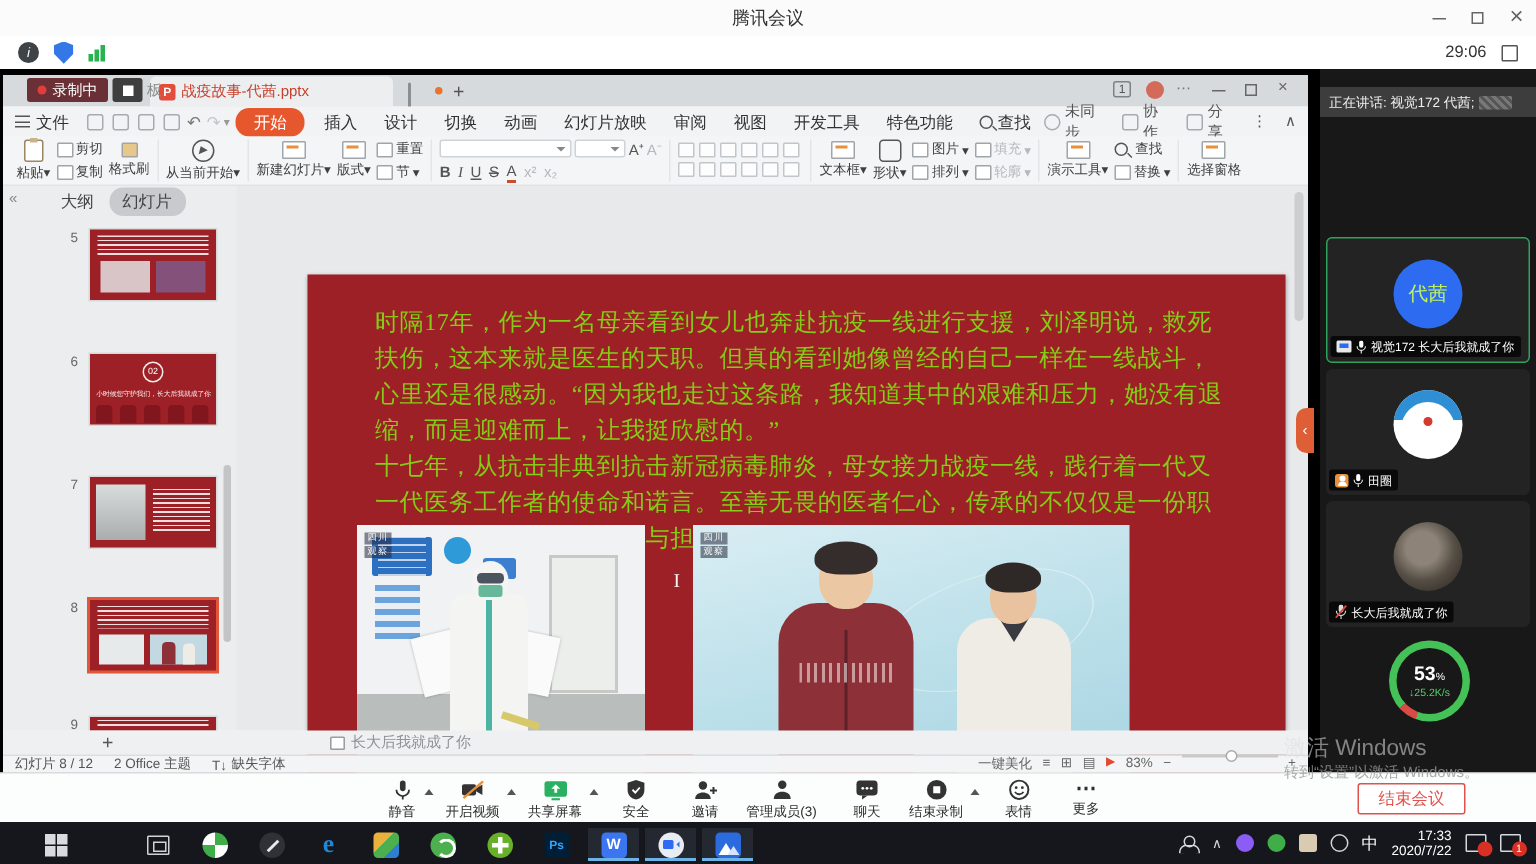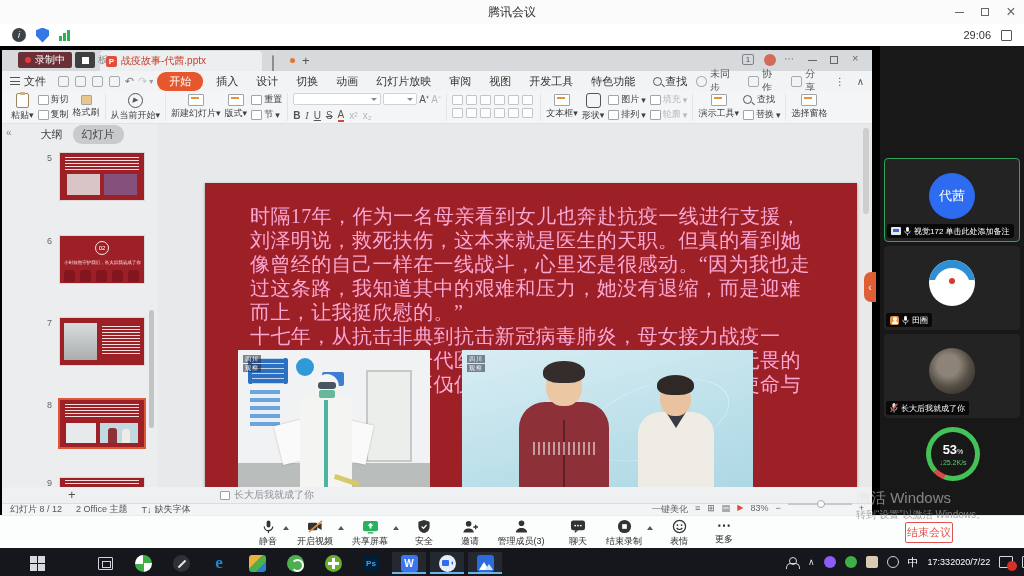--- a/index.html
+++ b/index.html
@@ -89,21 +89,21 @@
   .tlines{background:repeating-linear-gradient(180deg,rgba(255,255,255,.85) 0 1px,transparent 1px 3px);}
   .fist{position:absolute;bottom:1px;width:11px;height:12px;background:#82161f;border-radius:3px 3px 1px 1px;}
   .pscroll{position:absolute;left:147px;top:186px;width:5px;height:118px;background:#c3c4c6;border-radius:3px;}
   .t6c{position:absolute;left:50%;transform:translateX(-50%);top:5px;width:14px;height:14px;border:1px solid rgba(255,255,255,.9);border-radius:50%;color:#fff;font-size:6px;display:flex;align-items:center;justify-content:center;}
   .t6t{position:absolute;left:0;right:0;top:23px;text-align:center;color:rgba(255,255,255,.92);font-size:5px;transform:scale(.9);white-space:nowrap;}
 
   
   .canvas{position:absolute;left:156px;top:74px;width:714px;height:363px;background:#e8e9eb;}
   .cscroll{position:absolute;right:3px;top:4px;width:6px;height:86px;background:#cdced0;border-radius:3px;}
   .slide{position:absolute;left:47px;top:59px;width:652px;height:341px;background:#9e2027;box-shadow:0 1px 3px rgba(0,0,0,.35);}
-  .slide-text{position:absolute;left:45px;top:21px;width:568px;color:#f9a8d4;font-family:"Liberation Serif","DejaVu Serif",serif;font-size:20px;line-height:24px;letter-spacing:.4px;}
+  .slide-text{position:absolute;left:45px;top:21px;width:568px;color:#84cc16;font-family:"Liberation Serif","DejaVu Serif",serif;font-size:16px;line-height:24px;letter-spacing:.4px;}
   .simg{position:absolute;top:167px;height:171px;overflow:hidden;}
   .logo{position:absolute;left:5px;top:5px;display:flex;flex-direction:column;gap:1px;}
   .logo span{background:rgba(35,40,60,.55);color:#fff;font-size:6px;line-height:8px;padding:0 2px;letter-spacing:1px;}
   .cursorI{position:absolute;color:#f5f5f5;font-family:"Liberation Serif",serif;font-size:13px;}
 
   
   .img-l{left:33px;width:192px;background:linear-gradient(#f0f2f3 0 66%,#b9bdbb 66% 100%);}
   .sign1{position:absolute;left:10px;top:8px;width:40px;height:26px;background:#2d6fc0;border-radius:2px;background-image:repeating-linear-gradient(180deg,rgba(255,255,255,.7) 0 1px,transparent 1px 5px);background-size:80% 100%;background-position:50% 60%;background-repeat:no-repeat;}
   .sign2{position:absolute;left:12px;top:40px;width:30px;height:36px;background:repeating-linear-gradient(180deg,#4a90d8 0 4px,#e8eef5 4px 8px);opacity:.8;}
   .sign3{position:absolute;left:58px;top:8px;width:18px;height:18px;border-radius:50%;background:#2f9ad8;}
@@ -143,21 +143,21 @@
 
   
   .or-handle{left:864px;top:272px;width:12px;height:30px;background:#de5f35;border-radius:7px 0 0 7px;color:#fff;font-size:10px;display:flex;align-items:center;justify-content:center;}
 
   
   .speakbar{position:absolute;left:0;top:12px;width:144px;height:20px;background:#3d3d3d;display:flex;align-items:center;padding:0 6px;gap:3px;}
   .speakbar span{color:#eee;font-size:9px;white-space:nowrap;}
   .blur{width:22px;height:9px;border-radius:1px;background:repeating-linear-gradient(45deg,#777 0 2px,#555 2px 4px);}
   .tile{position:absolute;left:4px;width:136px;height:84px;background:#232323;border-radius:4px;}
   .tile1{border:1px solid #2fa35a;}
-  .ava-big{position:absolute;left:50%;top:14px;transform:translateX(-50%);width:46px;height:46px;border-radius:50%;background:#2d6bf0;color:#ffffff;font-size:13px;display:flex;align-items:center;justify-content:center;}
+  .ava-big{position:absolute;left:50%;top:14px;transform:translateX(-50%);width:46px;height:46px;border-radius:50%;background:#2d6bf0;color:#bef264;font-size:13px;display:flex;align-items:center;justify-content:center;}
   .ava-dora{background:#fff;overflow:hidden;position:absolute;}
   .dora-top{position:absolute;left:0;top:0;width:46px;height:20px;background:#2e8fd4;}
   .dora-face{position:absolute;left:5px;top:8px;width:36px;height:36px;border-radius:50%;background:#fff;}
   .dora-nose{position:absolute;left:20px;top:18px;width:6px;height:6px;border-radius:50%;background:#d23b2e;}
   .ava-photo{background:radial-gradient(circle at 42% 38%,#8d8378 0 28%,#554e44 55%,#262220 100%);position:absolute;}
   .tlabel{position:absolute;left:2px;bottom:3px;height:14px;background:rgba(0,0,0,.72);border-radius:2px;display:flex;align-items:center;padding:0 4px;gap:3px;color:#fff;font-size:8px;white-space:nowrap;}
   .scr-ic{width:10px;height:8px;background:#e8e8e8;border-radius:1px;position:relative;}
   .scr-ic:before{content:"";position:absolute;left:2px;top:2px;width:6px;height:3px;background:#2d6bf0;}
   .person-ic{width:9px;height:9px;background:#e8923c;border-radius:2px;position:relative;}
   .person-ic:before{content:"";position:absolute;left:2.5px;top:1px;width:4px;height:4px;border-radius:50%;background:#fff;}
@@ -165,21 +165,21 @@
   .gauge{position:absolute;left:46px;top:381px;width:54px;height:54px;border-radius:50%;background:conic-gradient(from 200deg,#d84c45 0 28deg,#45c257 28deg 360deg);}
   .gauge .inner{position:absolute;left:5px;top:5px;width:44px;height:44px;border-radius:50%;background:#181818;display:flex;flex-direction:column;align-items:center;justify-content:center;}
   .gauge .pct{color:#fff;font-size:13px;font-weight:bold;line-height:13px;}
   .gauge .pct small{font-size:7px;font-weight:normal;}
   .gauge .spd{color:#54cf6b;font-size:7px;margin-top:1px;}
 
   
   .mtoolbar{left:0;top:515px;width:1024px;height:33px;background:#fcfdfd;border-top:1px solid #ebebeb;}
   .mbtn{position:absolute;top:3px;width:44px;display:flex;flex-direction:column;align-items:center;gap:1px;font-size:9px;color:#2d2d2d;}
   .mcaret{position:absolute;top:10px;width:0;height:0;border-left:3px solid transparent;border-right:3px solid transparent;border-bottom:4px solid #555;}
-  .endbtn{position:absolute;left:905px;top:6px;width:48px;height:21px;border:1px solid #e0524d;border-radius:2px;color:#e0524d;font-size:11px;background:#fff;display:flex;align-items:center;justify-content:center;}
+  .endbtn{position:absolute;left:905px;top:6px;width:72px;height:21px;border:1px solid #e0524d;border-radius:2px;color:#e0524d;font-size:11px;background:#fff;display:flex;align-items:center;justify-content:center;}
 
   
   .wm1{left:856px;top:489px;font-size:15px;color:rgba(222,222,222,.55);z-index:60;}
   .wm2{left:856px;top:508px;font-size:10px;color:rgba(150,150,150,.8);z-index:60;}
 
   
   .taskbar{left:0;top:548px;width:1024px;height:28px;background:#15171c;}
   .tbi{position:absolute;top:4px;width:34px;height:22px;display:flex;align-items:center;justify-content:center;}
   .tbi.active{background:#232831;box-shadow:inset 0 -2px 0 #6cb3e8;}
   .win-logo{display:grid;grid-template-columns:7px 7px;grid-template-rows:7px 7px;gap:1px;}
@@ -202,21 +202,21 @@
   .meet-ic:before{content:"";position:absolute;left:3px;top:5px;width:7px;height:6px;border-radius:1px;background:#2d6bf0;}
   .meet-ic:after{content:"";position:absolute;left:10px;top:6px;border:2.5px solid transparent;border-right-color:#2d6bf0;}
   .mtn-ic{width:17px;height:17px;border-radius:3px;background:#2c6bdd;position:relative;overflow:hidden;}
   .mtn-ic:before{content:"";position:absolute;left:2px;top:7px;width:0;height:0;border-left:5px solid transparent;border-right:5px solid transparent;border-bottom:8px solid #fff;}
   .mtn-ic:after{content:"";position:absolute;left:8px;top:9px;width:0;height:0;border-left:4px solid transparent;border-right:4px solid transparent;border-bottom:6px solid #d8e4ff;}
   .tray{position:absolute;top:0;height:28px;display:flex;align-items:center;gap:9px;color:#e8e8e8;}
   .tray .sm{width:12px;height:12px;border-radius:2px;}
   .people-ic{width:13px;height:11px;position:relative;}
   .people-ic:before{content:"";position:absolute;left:3px;top:0;width:6px;height:6px;border-radius:50%;border:1px solid #d5d9de;}
   .people-ic:after{content:"";position:absolute;left:0;top:6px;width:12px;height:5px;border-radius:5px 5px 0 0;border:1px solid #d5d9de;border-bottom:none;}
-  .clock{display:flex;align-items:flex-end;line-height:10px;font-size:9px;color:#fff;}
+  .clock{display:flex;flex-direction:column;align-items:flex-end;line-height:10px;font-size:9px;color:#fff;}
   .badge{position:relative;width:14px;height:12px;border:1px solid #d5d9de;border-radius:1px;}
   .badge .bdg{position:absolute;right:-5px;bottom:-4px;background:#d93025;color:#fff;border-radius:50%;width:10px;height:10px;font-size:7px;display:flex;align-items:center;justify-content:center;}
   .ime{font-size:11px;color:#fff;}
 </style>
 </head>
 <body>
 
 <div class="screen">
 
   <div class="abs tm-title">
@@ -601,31 +601,35 @@
         <span>+</span>
       </span>
     </div>
   </div>
 
   <div class="abs or-handle">
       <span>‹</span>
     </div>
 
   <div class="abs sidebar">
+    <div class="speakbar">
+      <span>正在讲话: 视觉172 代茜;</span>
+        <i class="blur"></i>
+    </div>
 
     <div class="tile tile1" style="top:112px;">
       <div class="ava-big">代茜</div>
       <div class="tlabel">
         <i class="scr-ic"></i>
         <svg width="7" height="9" viewBox="0 0 10 13">
             <rect x="3" y="0" width="4" height="7" rx="2" fill="#fff"></rect>
             <path d="M1 5.5a4 4 0 0 0 8 0" stroke="#fff" fill="none"></path>
             <line x1="5" y1="10" x2="5" y2="12.5" stroke="#fff"></line>
           </svg>
-        <span>视觉172 单击此处添加备注</span>
+        <span>视觉172 长大后我就成了你</span>
       </div>
     </div>
 
     <div class="tile" style="top:200px;">
       <div class="ava-big ava-dora" style="left:45px;transform:none;">
         <i class="dora-top"></i>
           <i class="dora-face"></i>
           <i class="dora-nose"></i>
       </div>
       <div class="tlabel">

